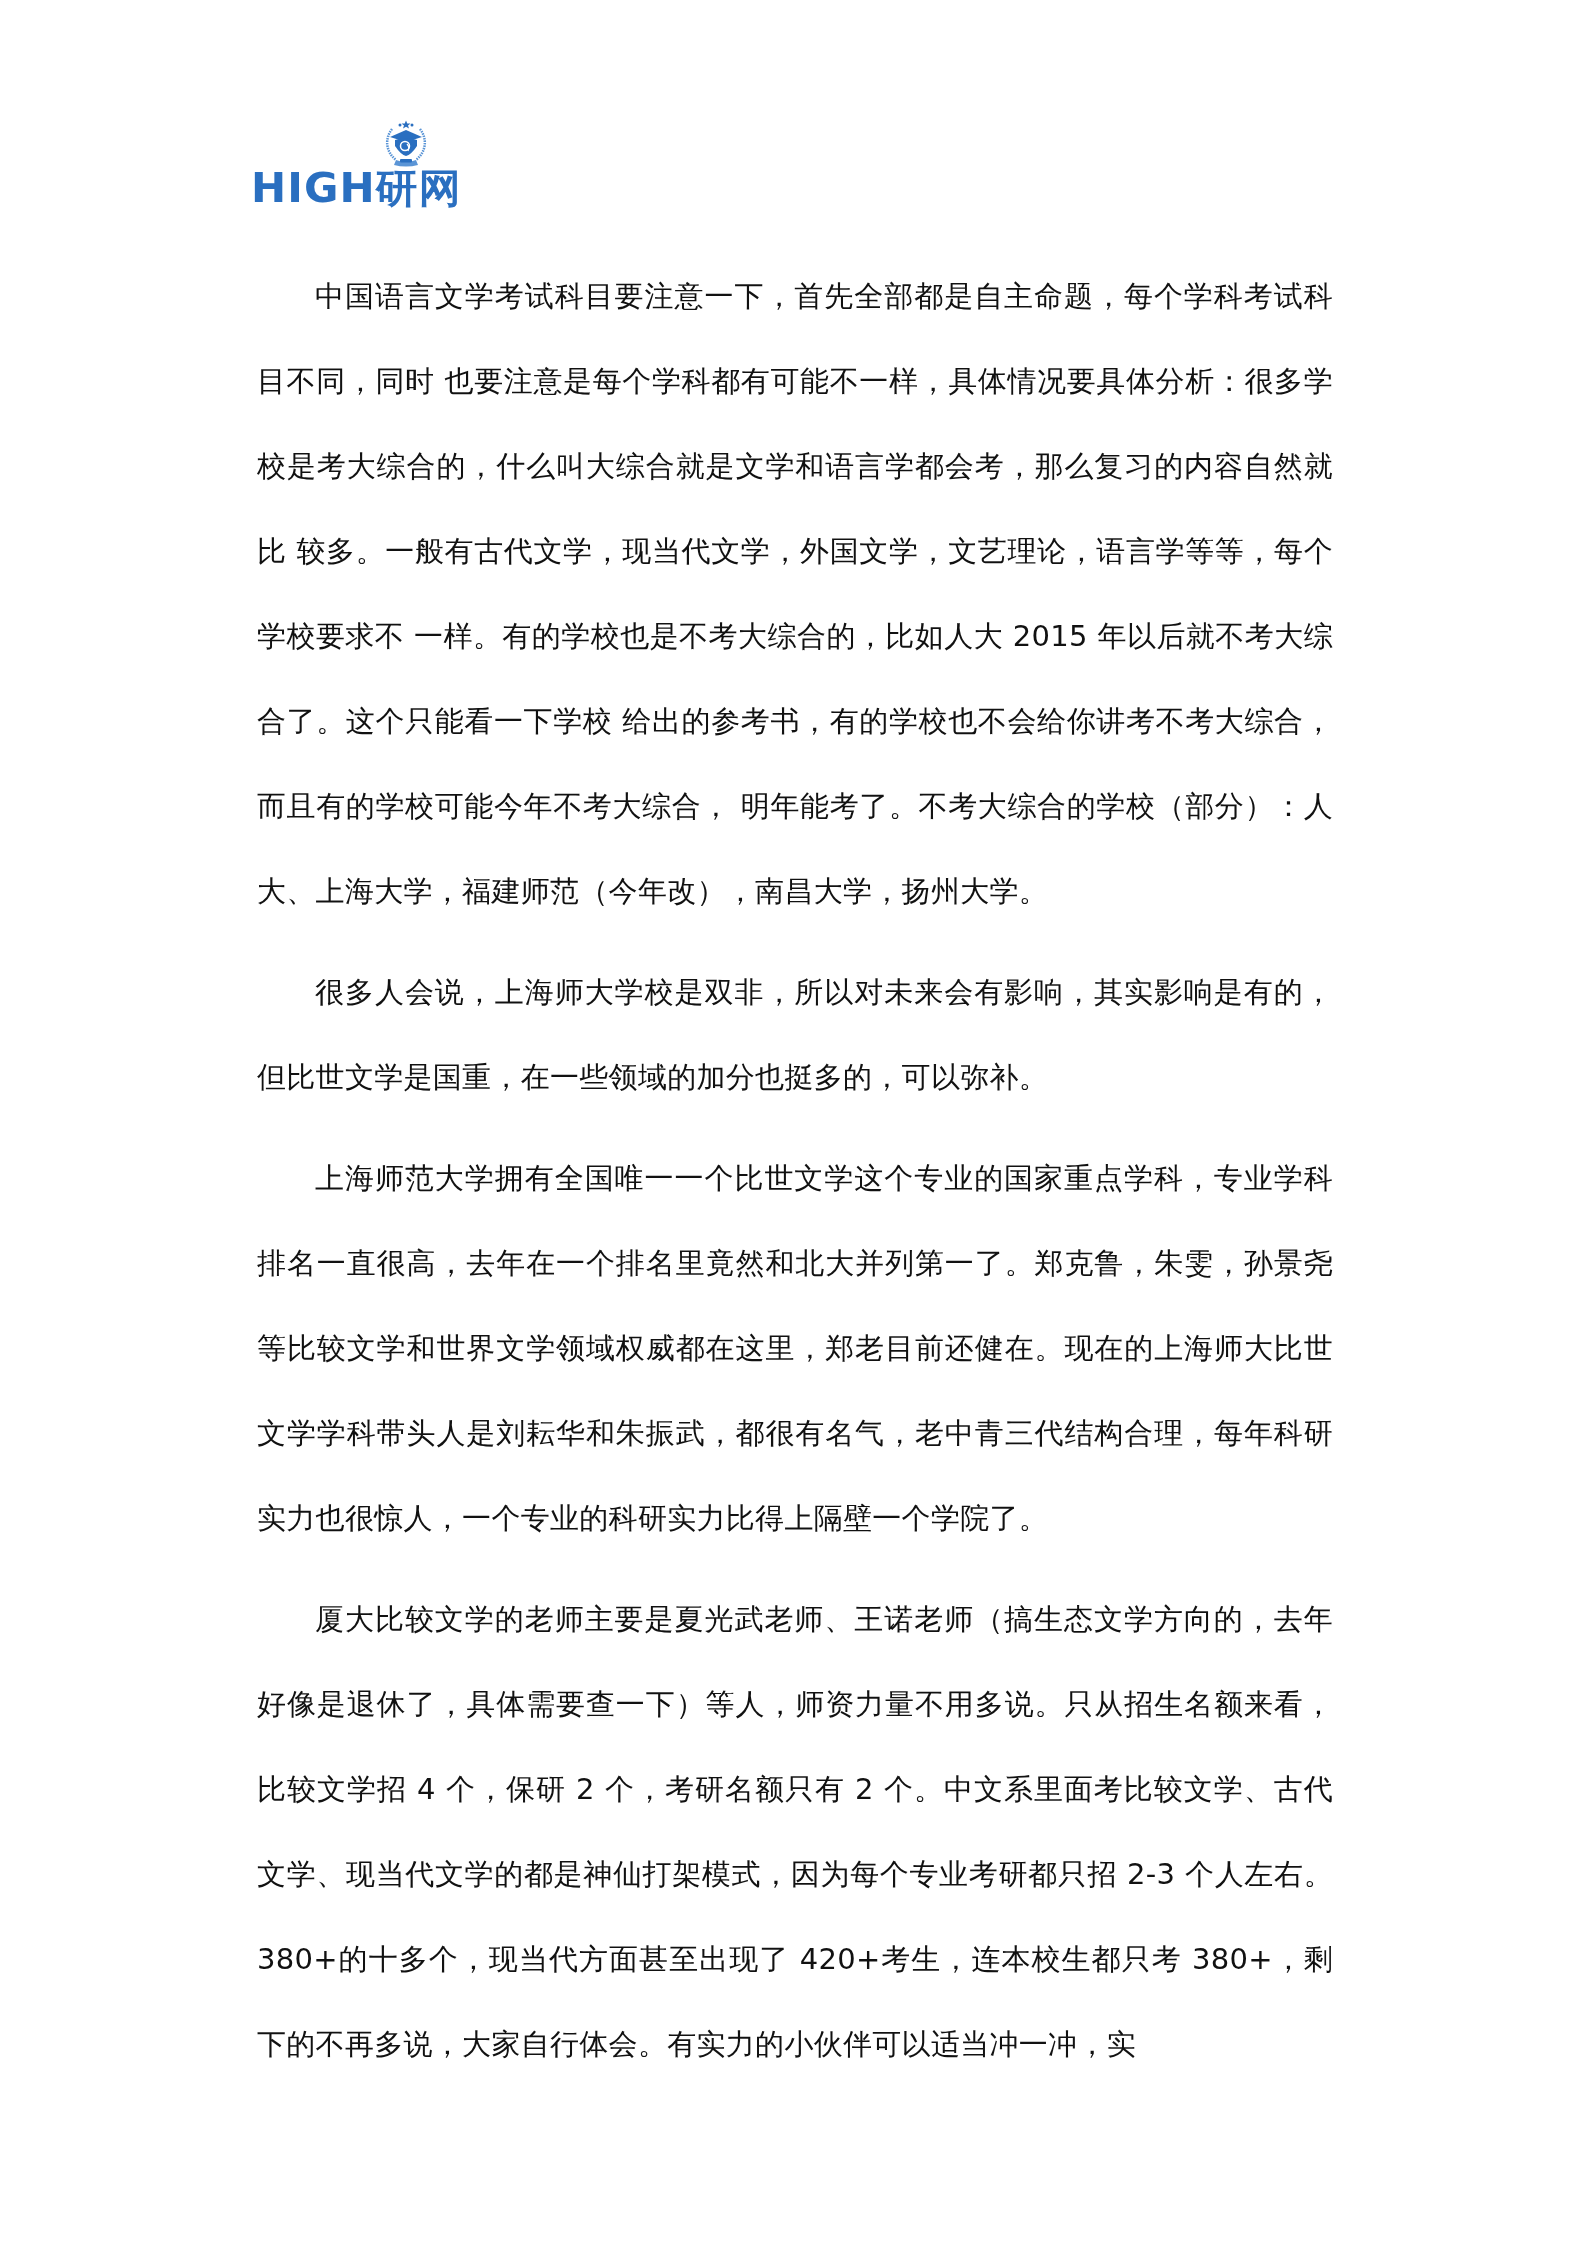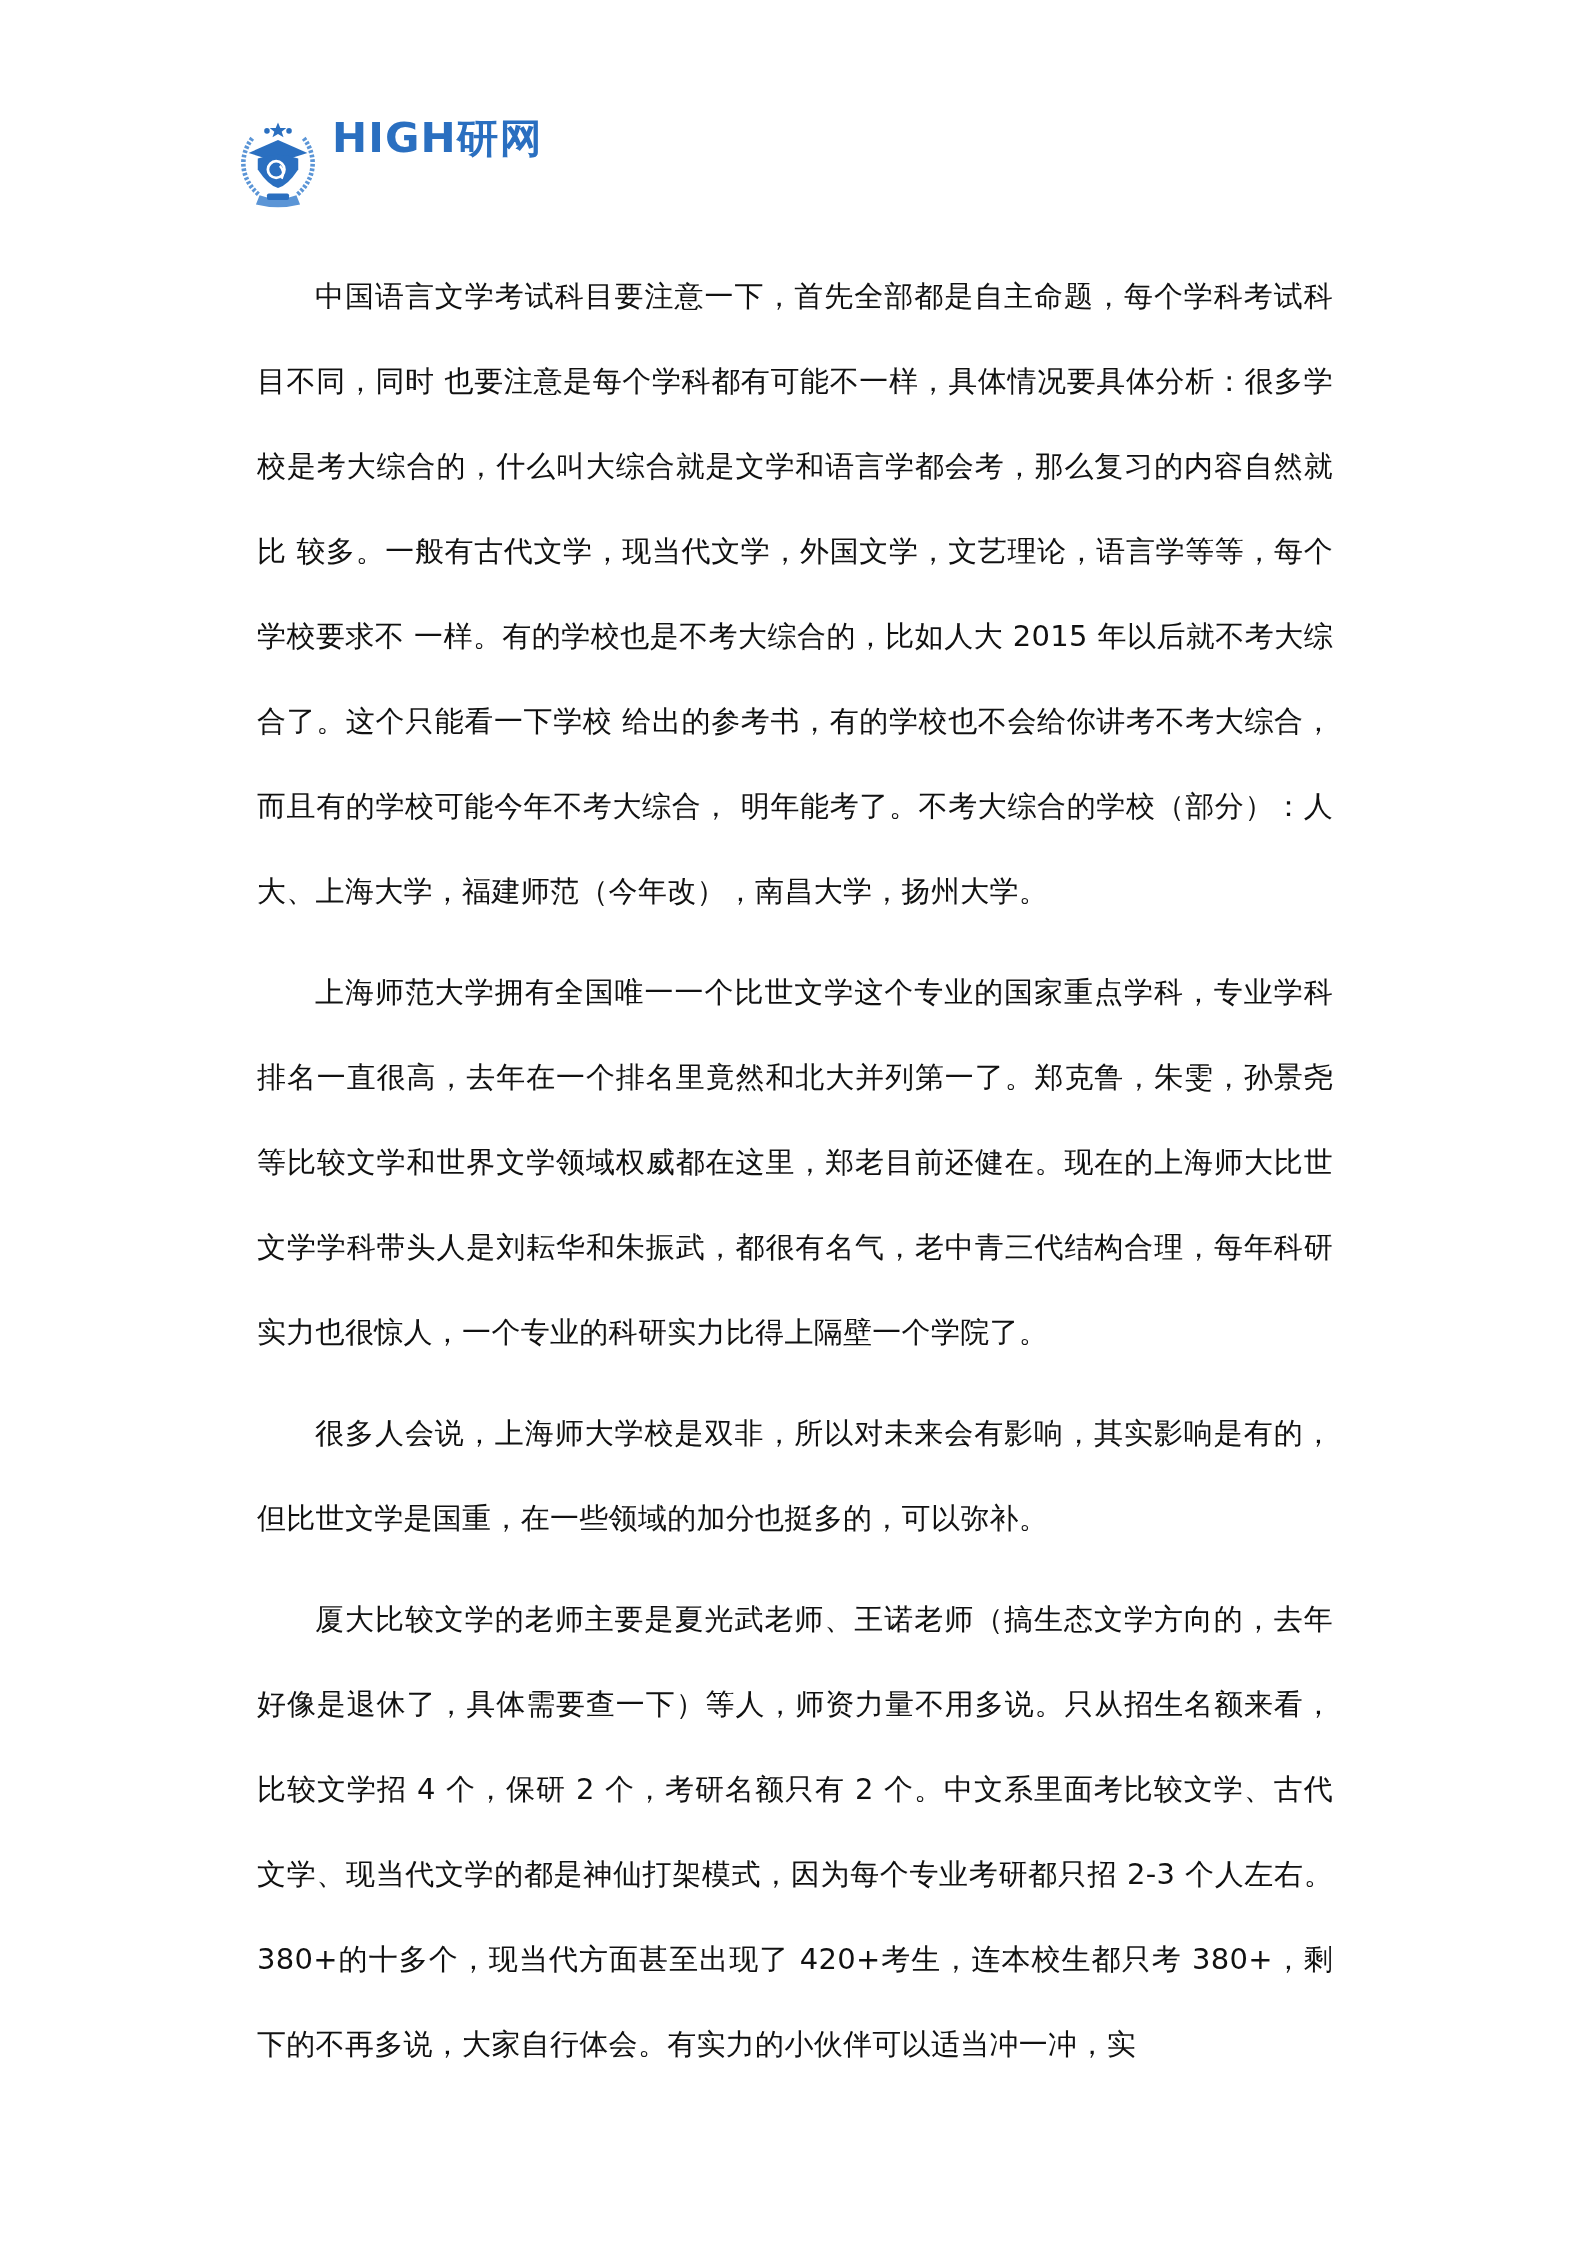--- a/index.html
+++ b/index.html
@@ -10,25 +10,26 @@
     body {
       width: 1587px;
       height: 2245px;
       position: relative;
       overflow: hidden;
       font-family: "DejaVu Sans", "Liberation Sans", sans-serif;
       color: #111111;
     }
     .logo {
       position: absolute;
-      left: 232px;
+      left: 243px;
       top: 118px;
       height: 90px;
       display: flex;
-      align-items: flex-start;
+      align-items: flex-end;
+      flex-direction: column;
     }
     .logo-emblem {
       width: 92px;
       height: 92px;
       display: block;
     }
     .logo-text {
       margin-left: 8px;
       font-family: "DejaVu Sans", "Liberation Sans", sans-serif;
       font-weight: bold;
@@ -75,16 +76,16 @@
     <path d="M52 52 Q58 58 54 66" stroke="#ffffff" stroke-width="2.5" fill="none"></path>
 
     <path d="M30 84 Q50 92 70 84 L74 94 Q50 100 26 94 Z" fill="#5b95d6"></path>
     <rect x="38" y="82" width="24" height="7" rx="2" fill="#2a6fc0"></rect>
   </svg>
   <span class="logo-text" style="color:#2a6fc0;">HIGH研网</span>
 </div>
 
 <div class="content">
   <p class="para">中国语言文学考试科目要注意一下，首先全部都是自主命题，每个学科考试科目不同，同时 也要注意是每个学科都有可能不一样，具体情况要具体分析：很多学校是考大综合的，什么叫大综合就是文学和语言学都会考，那么复习的内容自然就比 较多。一般有古代文学，现当代文学，外国文学，文艺理论，语言学等等，每个学校要求不 一样。有的学校也是不考大综合的，比如人大 2015 年以后就不考大综合了。这个只能看一下学校 给出的参考书，有的学校也不会给你讲考不考大综合，而且有的学校可能今年不考大综合， 明年能考了。不考大综合的学校（部分）：人大、上海大学，福建师范（今年改），南昌大学，扬州大学。</p>
+  <p class="para">很多人会说，上海师大学校是双非，所以对未来会有影响，其实影响是有的，但比世文学是国重，在一些领域的加分也挺多的，可以弥补。</p>
   <p class="para">上海师范大学拥有全国唯一一个比世文学这个专业的国家重点学科，专业学科排名一直很高，去年在一个排名里竟然和北大并列第一了。郑克鲁，朱雯，孙景尧等比较文学和世界文学领域权威都在这里，郑老目前还健在。现在的上海师大比世文学学科带头人是刘耘华和朱振武，都很有名气，老中青三代结构合理，每年科研实力也很惊人，一个专业的科研实力比得上隔壁一个学院了。</p>
-  <p class="para">很多人会说，上海师大学校是双非，所以对未来会有影响，其实影响是有的，但比世文学是国重，在一些领域的加分也挺多的，可以弥补。</p>
   <p class="para">厦大比较文学的老师主要是夏光武老师、王诺老师（搞生态文学方向的，去年好像是退休了，具体需要查一下）等人，师资力量不用多说。只从招生名额来看，比较文学招 4 个，保研 2 个，考研名额只有 2 个。中文系里面考比较文学、古代文学、现当代文学的都是神仙打架模式，因为每个专业考研都只招 2-3 个人左右。380+的十多个，现当代方面甚至出现了 420+考生，连本校生都只考 380+，剩下的不再多说，大家自行体会。有实力的小伙伴可以适当冲一冲，实</p>
 </div>
 
 </body></html>

